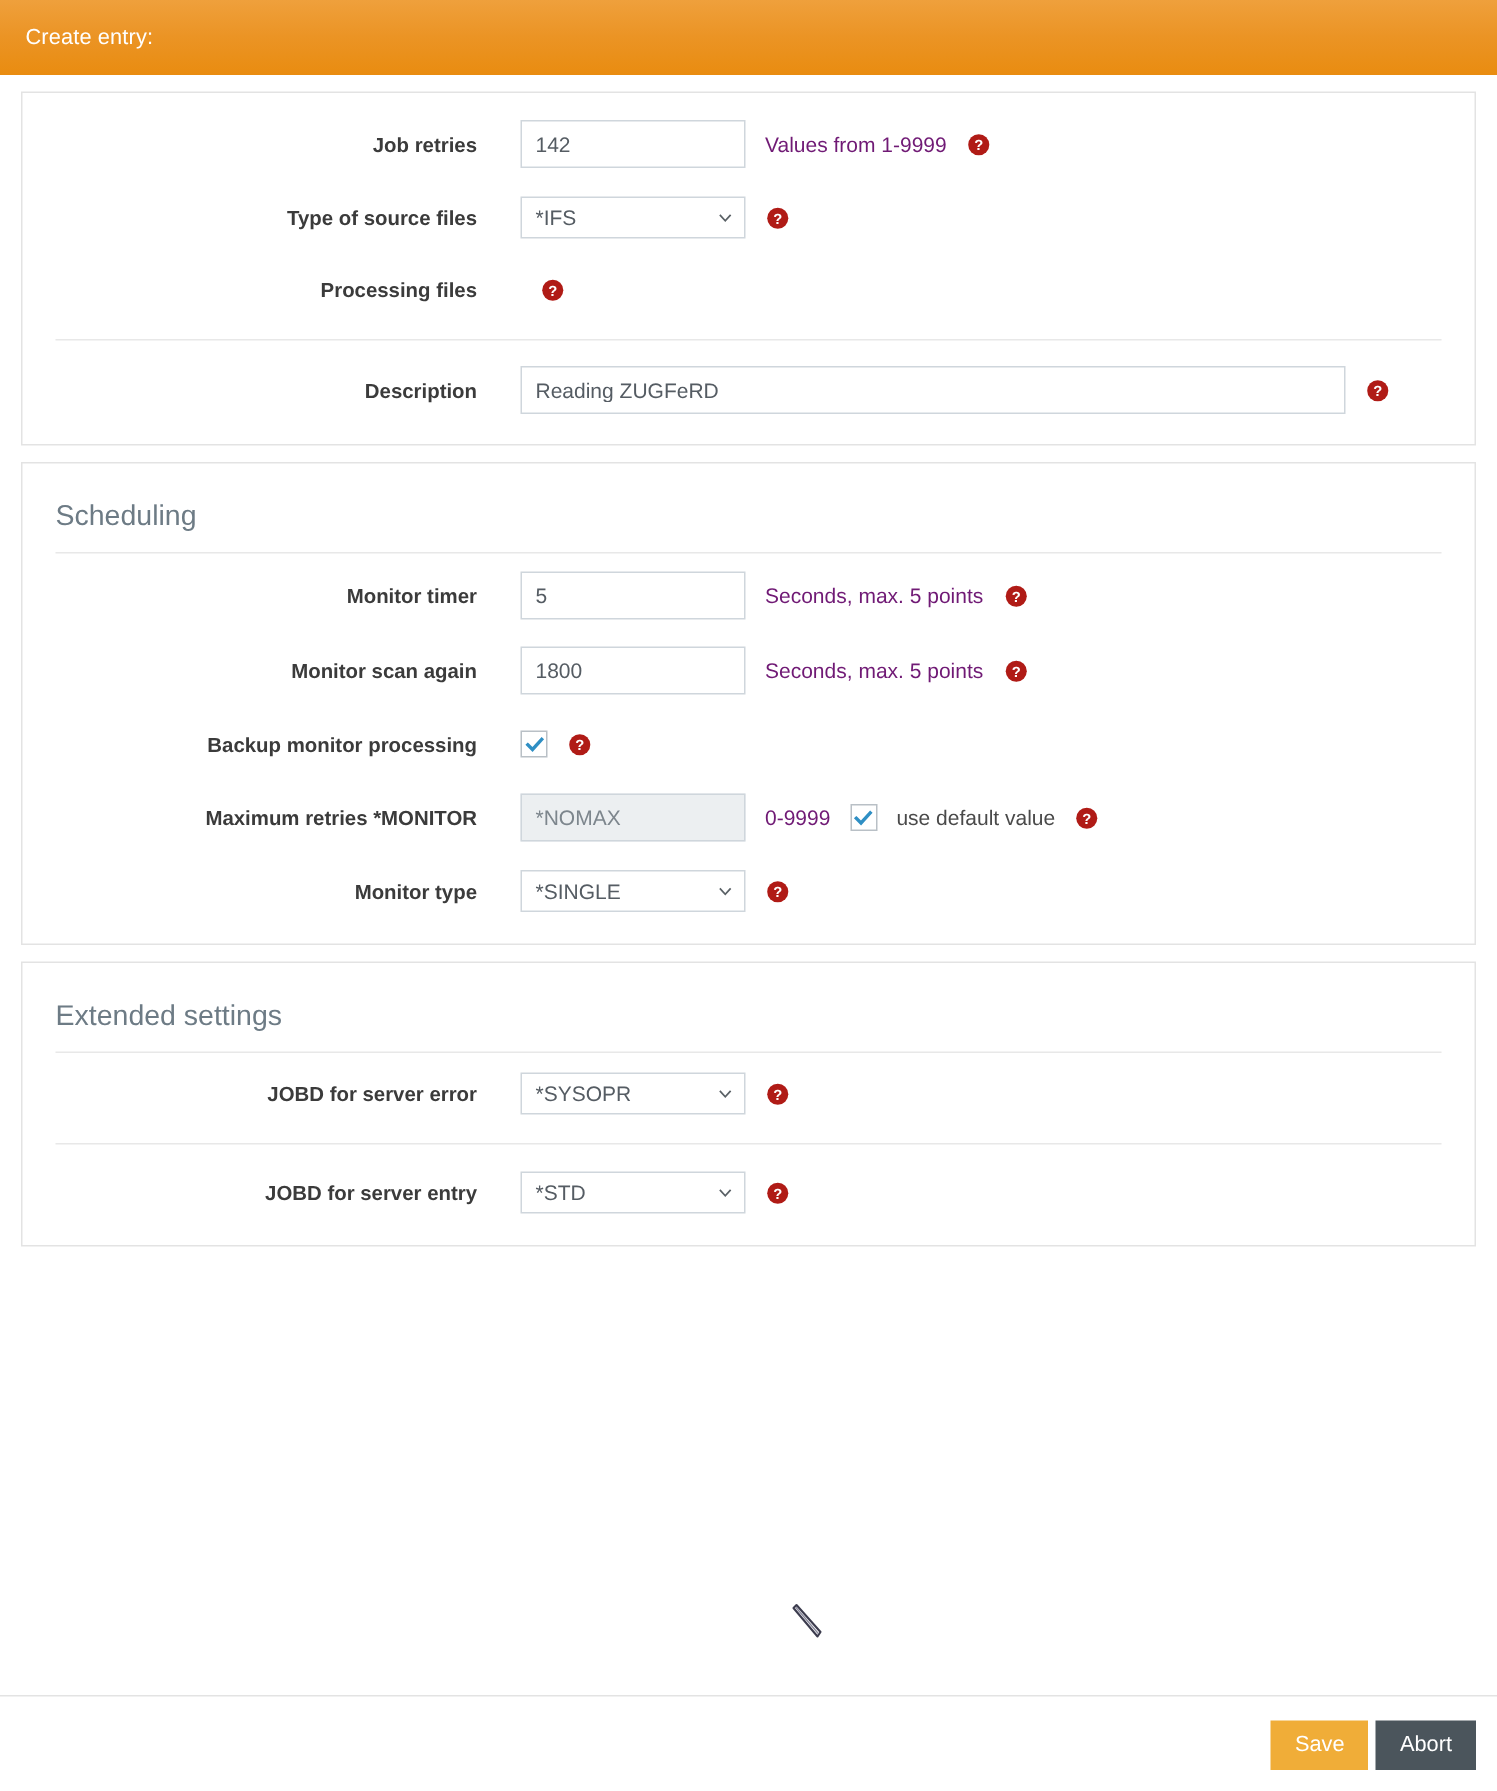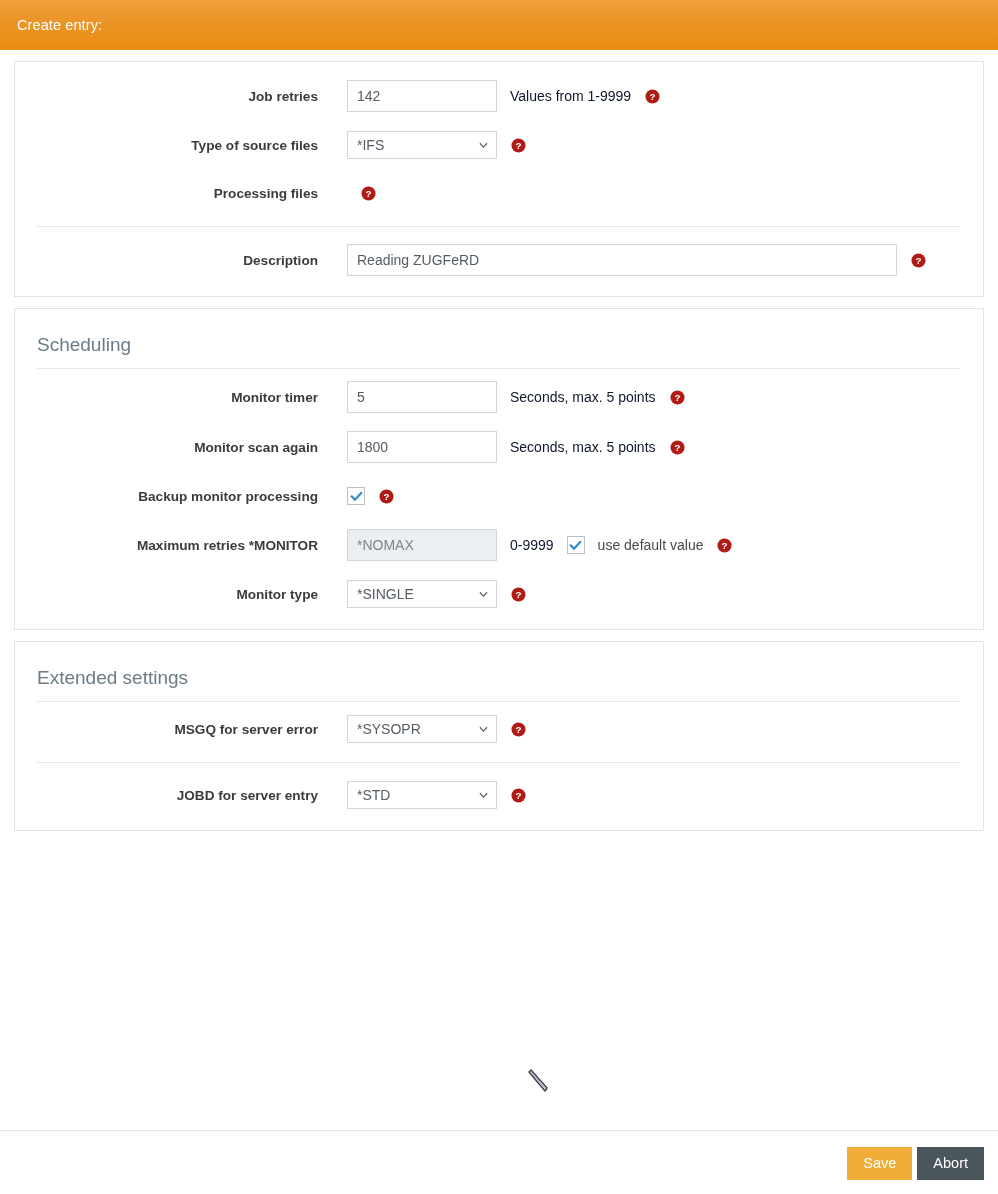--- a/index.html
+++ b/index.html
@@ -139,21 +139,21 @@
     top: 50%;
     margin-top: -3px;
     width: 9px;
     height: 9px;
     pointer-events: none;
   }
   .select-wrap .chev svg { display: block; }
 
   .hint {
     font-size: 14px;
-    color: #0f172a;
+    color: #701a75;
     margin-left: 13px;
     white-space: nowrap;
   }
 
   
   .help {
     width: 15px;
     height: 15px;
     margin-left: 14px;
     flex: 0 0 auto;
@@ -403,21 +403,21 @@
     </div>
   </div>
 
   <div class="panel">
     <div class="panel-body">
 
       <h2 class="section-title">Extended settings</h2>
       <hr class="section-rule">
 
       <div class="form-row">
-        <div class="field-label">MSGQ for server error</div>
+        <div class="field-label">JOBD for server error</div>
         <div class="control">
           <span class="select-wrap">
             <select class="sel">
               <option>*SYSOPR</option>
             </select>
             <span class="chev">
               <svg viewBox="0 0 10 7" width="9" height="7">
                   <path d="M1 1 L5 5.4 L9 1" fill="none" stroke="#5a6166" stroke-width="1.3"></path>
                 </svg>
             </span>

